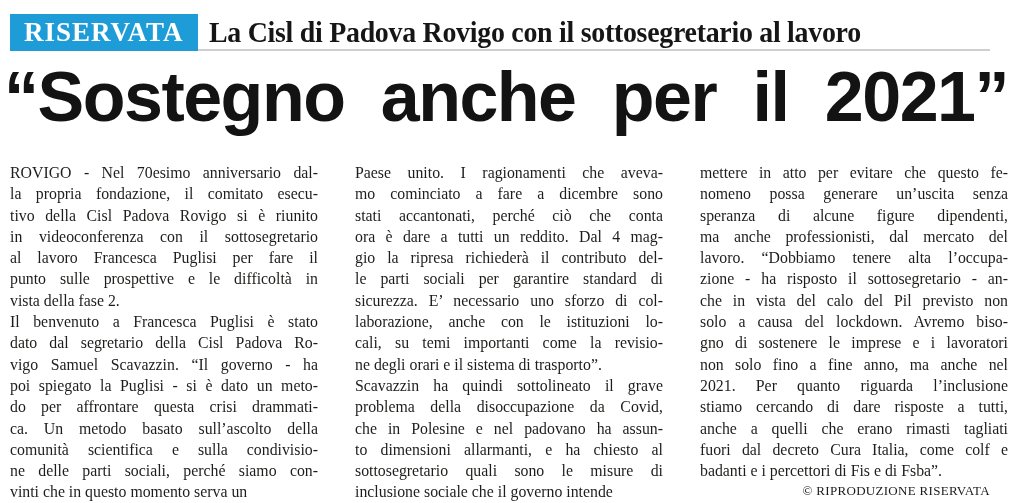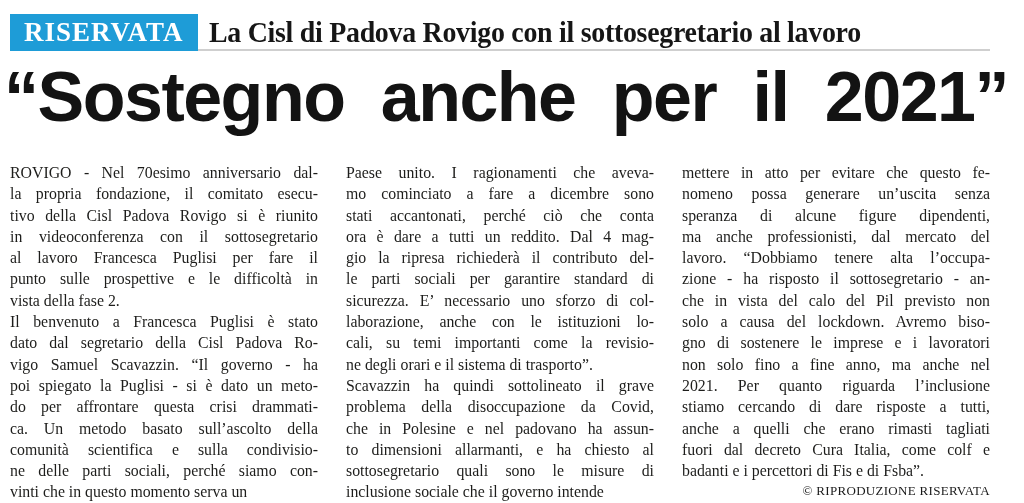--- a/index.html
+++ b/index.html
@@ -31,21 +31,21 @@
   .headline {
     position:absolute; left:4px; right:16px; top:47px; height:106px;
     font-family:"Liberation Sans", sans-serif; font-weight:400;
     font-size:70px; line-height:100px; color:#131313; letter-spacing:-1.5px;
     text-align:justify; text-align-last:justify; overflow:hidden; white-space:nowrap;
   }
 
   
   .columns {
     position:absolute; left:10px; top:162px; right:34px;
-    display:flex; gap:28px;
+    display:flex; gap:37px;
   }
   .col { width:308px; overflow:visible; }
   .col-inner { width:331px; transform:scaleX(0.9305); transform-origin:left top; }
   .line {
     font-size:17px; line-height:21.3px; height:21.3px;
     text-align:justify; text-align-last:justify; overflow:hidden;
     color:#1d1d1b;
   }
   .line.last { text-align:left; text-align-last:left; }
 

